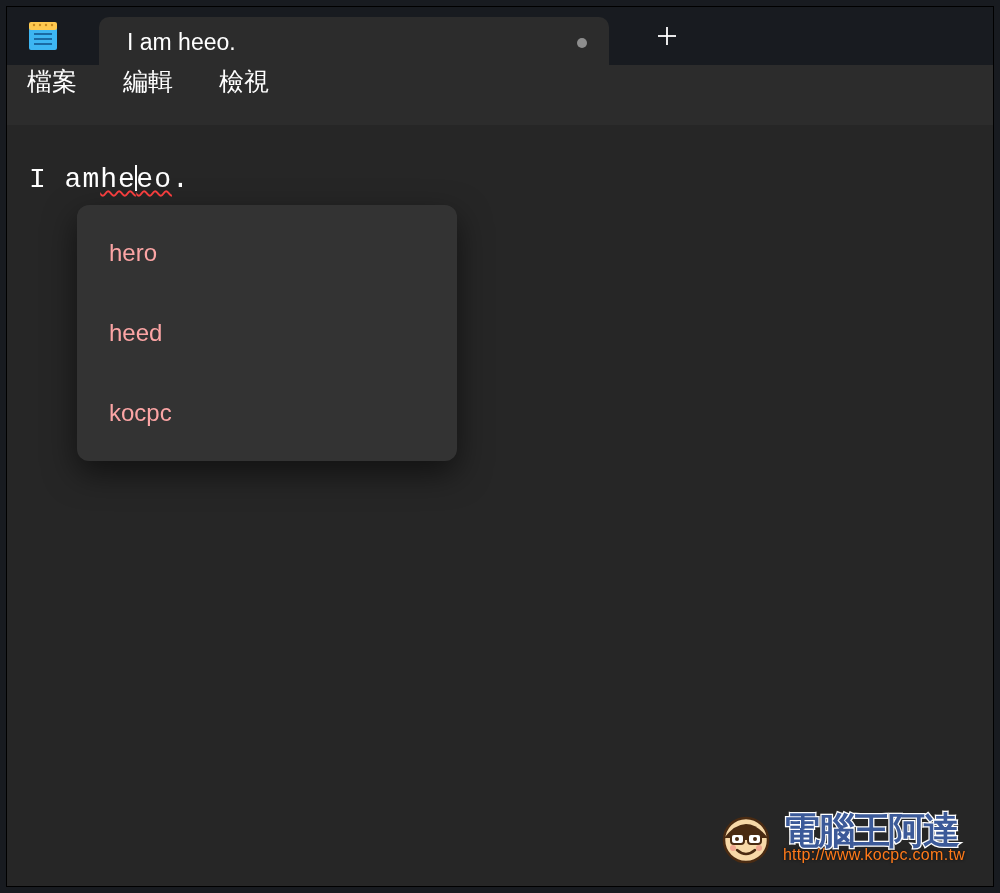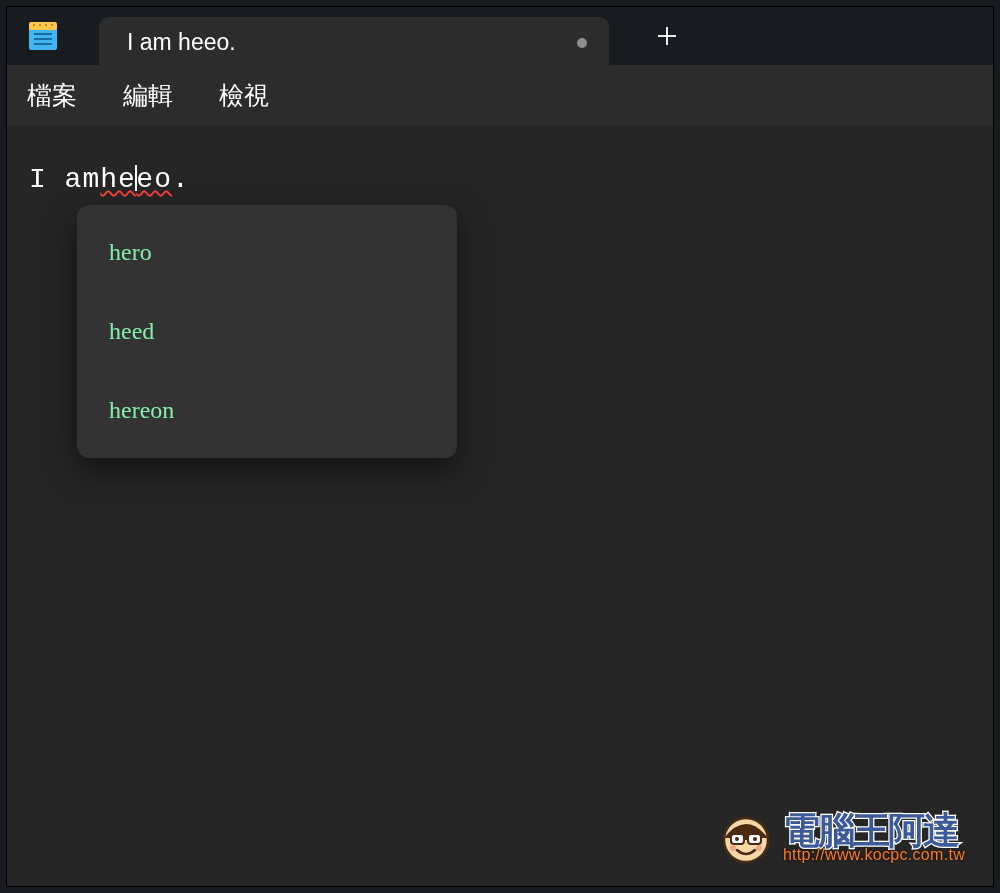--- a/index.html
+++ b/index.html
@@ -64,21 +64,21 @@
       justify-content: center;
       margin-left: 30px;
       cursor: pointer;
     }
     .new-tab svg { stroke: #ffffff; }
     
     .menubar {
       height: 60px;
       background: #2c2c2c;
       display: flex;
-      align-items: center;
+      align-items: flex-start;
       padding-left: 20px;
       gap: 46px;
     }
     .menu-item {
       color: #ffffff;
       font-size: 25px;
       font-weight: 400;
       cursor: pointer;
     }
     
@@ -118,24 +118,23 @@
       left: 70px;
       top: 80px;
       width: 380px;
       background: #333333;
       border-radius: 12px;
       box-shadow: 0 12px 32px rgba(0,0,0,0.55);
       padding: 8px 0;
     }
     .suggestion-item {
       padding: 26px 32px;
-      color: #86efac;
+      color: #fca5a5;
       font-size: 24px;
       cursor: pointer;
-      font-family: Liberation Serif, serif;
     }
     
     .watermark {
       position: absolute;
       right: 28px;
       bottom: 20px;
       display: flex;
       align-items: center;
       gap: 8px;
     }
@@ -206,21 +205,21 @@
   <div class="content">
     <div class="editor-line">
       <span>I am </span>
       <span class="typo"><span>he</span><span class="cursor"></span><span>eo</span></span>
       <span>.</span>
     </div>
 
     <div class="suggestion">
       <div class="suggestion-item">hero</div>
       <div class="suggestion-item">heed</div>
-      <div class="suggestion-item">hereon</div>
+      <div class="suggestion-item">kocpc</div>
     </div>
 
     <div class="watermark">
       <span class="wm-face">
         <svg viewBox="0 0 58 58">
           <circle cx="29" cy="32" r="22" fill="#f7d9a8" stroke="#4a2b12" stroke-width="2.5"></circle>
           <path d="M7 30 Q 29 2 51 30" fill="#4a2b12"></path>
           <rect x="14" y="26" width="13" height="10" rx="3" fill="#ffffff" stroke="#4a2b12" stroke-width="2"></rect>
           <rect x="31" y="26" width="13" height="10" rx="3" fill="#ffffff" stroke="#4a2b12" stroke-width="2"></rect>
           <line x1="27" y1="31" x2="31" y2="31" stroke="#4a2b12" stroke-width="2"></line>

